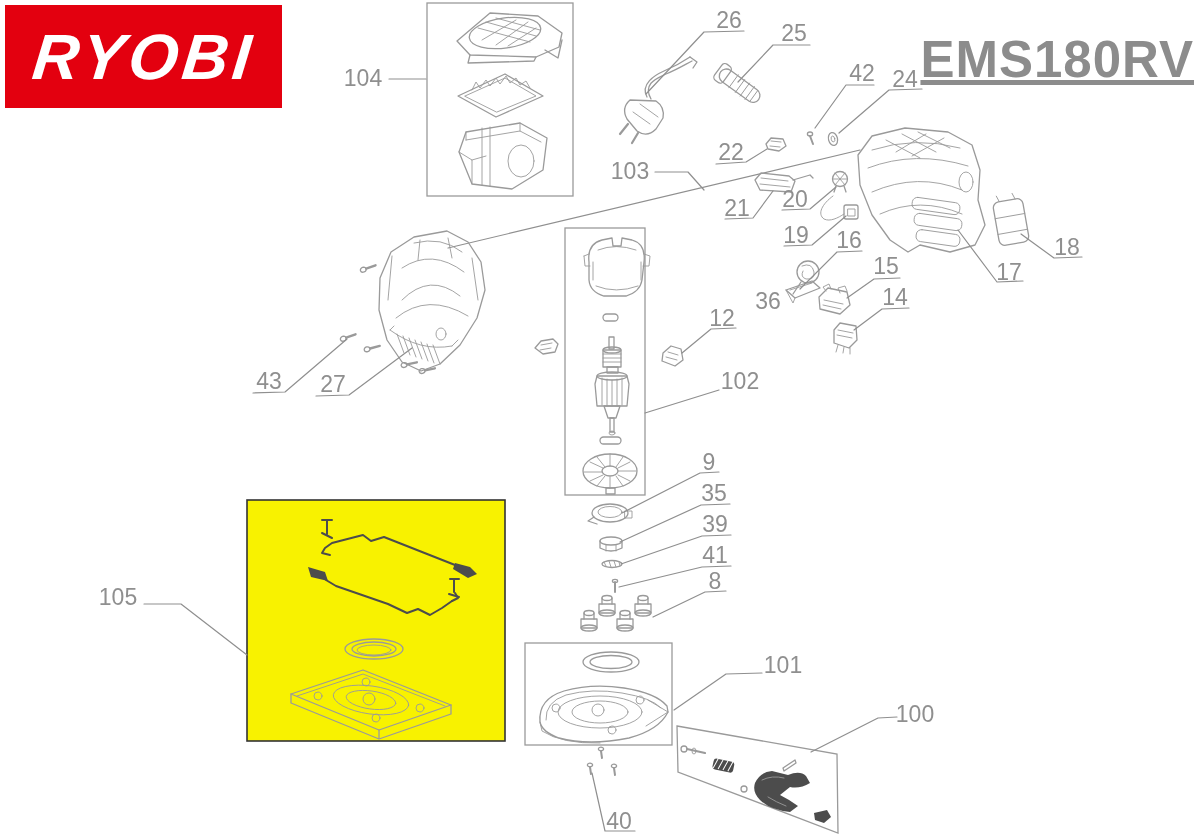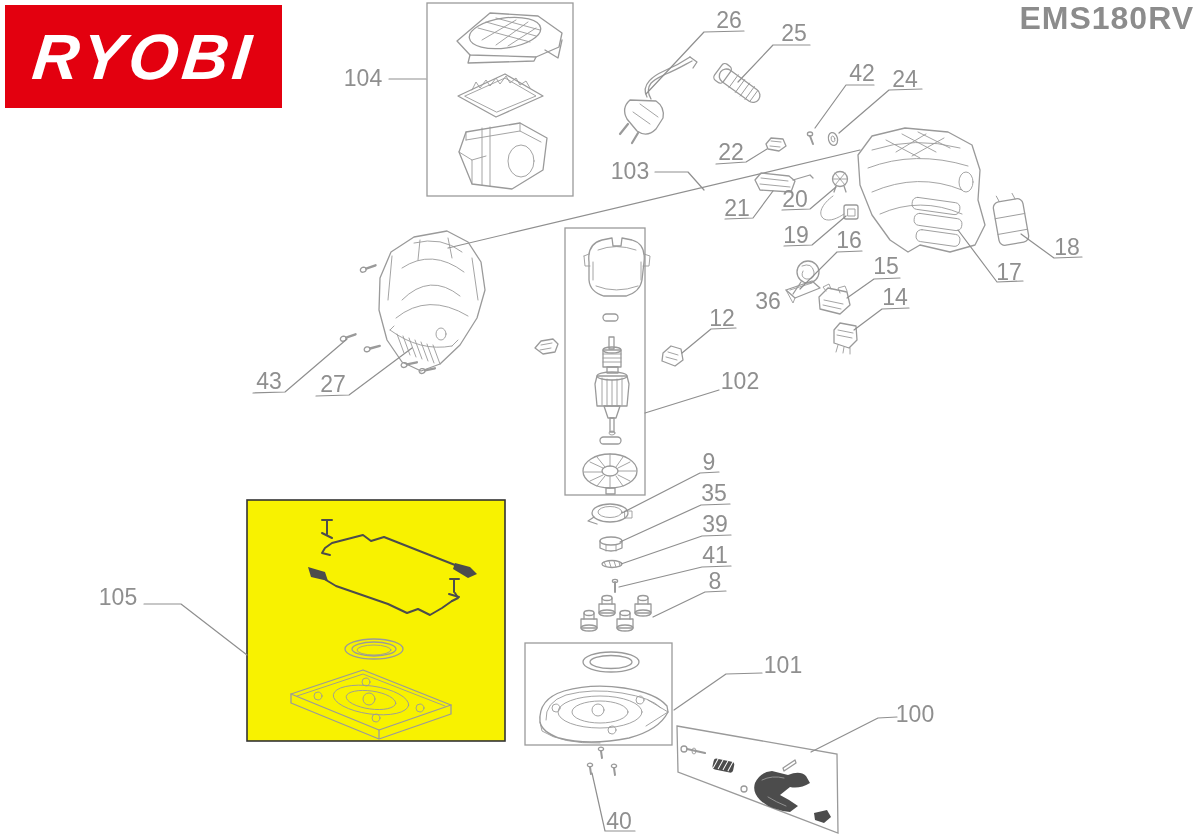--- a/index.html
+++ b/index.html
@@ -2,22 +2,22 @@
 <html style="--background: #ffffff; --brand-red: #e3000f; --logo-text: #ffffff; --model-gray: #8c8c8c; --line-gray: #9a9a9a; --label-gray: #8f8f8f; --dark-part: #4c4c4c; --highlight-yellow: #f8f200; --highlight-border: #333333;"><head>
 <meta charset="utf-8">
 <style>
   html,body{margin:0;padding:0;background:#fff;}
   #stage{position:relative;width:1200px;height:840px;background:var(--background,#fff);overflow:hidden;
          font-family:"Liberation Sans",sans-serif;}
   .logo{position:absolute;left:5px;top:5px;width:277px;height:103px;background:var(--brand-red,#e3000f);
         display:flex;align-items:center;justify-content:center;}
   .logo span{color:var(--logo-text,#fff);font-weight:bold;font-style:italic;font-size:64px;
         letter-spacing:4px;transform:skewX(-6deg);font-family:"Liberation Sans",sans-serif;}
-  .model{position:absolute;top:0;right:6px;color:var(--model-gray,#8c8c8c);font-weight:bold;
-        font-size:32px;letter-spacing:1px;font-family:"Liberation Sans",sans-serif;}
+  .model{position:absolute;top:30px;right:6px;color:var(--model-gray,#8c8c8c);font-weight:bold;
+        font-size:51px;letter-spacing:1px;font-family:"Liberation Sans",sans-serif;text-decoration:underline;}
   svg{position:absolute;left:0;top:0;}
   .ln{fill:none;stroke:var(--line-gray,#9a9a9a);stroke-width:1.3;stroke-linecap:round;stroke-linejoin:round;}
   .lnt{fill:none;stroke:var(--line-gray,#9a9a9a);stroke-width:.9;stroke-linecap:round;stroke-linejoin:round;}
   .dk{fill:none;stroke:var(--dark-part,#4c4c4c);stroke-width:2;stroke-linecap:round;stroke-linejoin:round;}
   .fdk{fill:var(--dark-part,#4c4c4c);stroke:none;}
   .gbox{fill:none;stroke:var(--line-gray,#9a9a9a);stroke-width:1.3;}
   .ybox{fill:var(--highlight-yellow,#f8f200);stroke:var(--highlight-border,#333);stroke-width:1.6;}
   .leader{fill:none;stroke:var(--label-gray,#8f8f8f);stroke-width:1.2;stroke-linecap:round;stroke-linejoin:round;}
   .part-label{fill:var(--label-gray,#8f8f8f);font-size:23px;font-family:"Liberation Sans",sans-serif;
         text-anchor:middle;cursor:pointer;}

